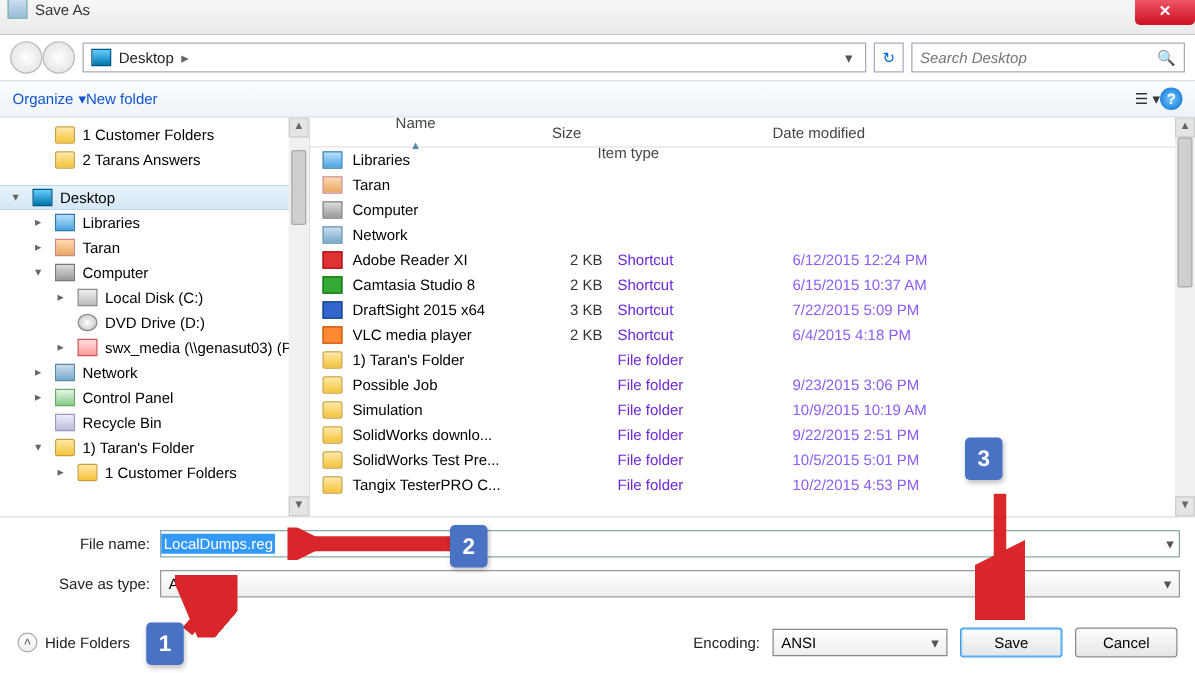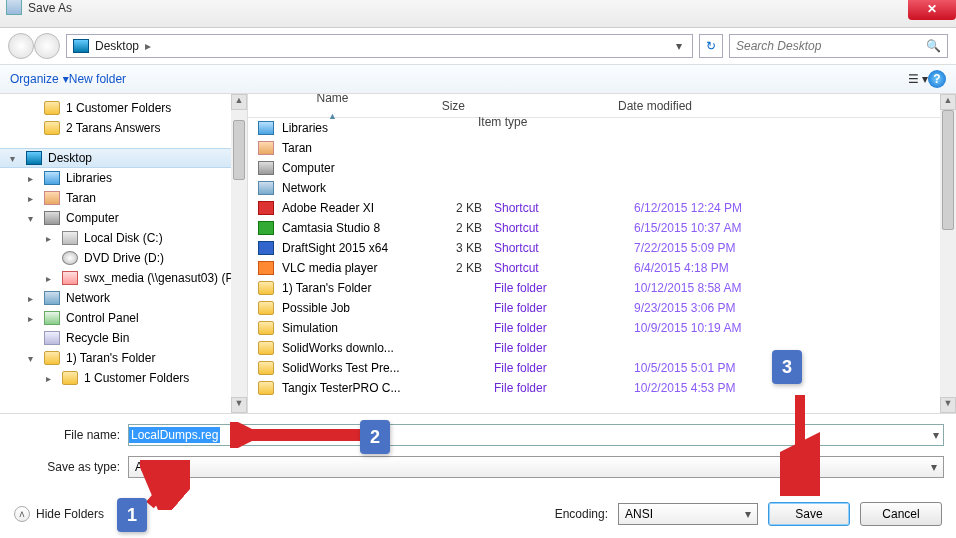--- a/index.html
+++ b/index.html
@@ -290,41 +290,41 @@
           <span class="r-name">VLC media player</span>
           <span class="r-size">2 KB</span>
           <span class="r-type">Shortcut</span>
           <span class="r-date">6/4/2015 4:18 PM</span>
         </div>
         <div class="row">
           <span class="ficon ic-folder"></span>
           <span class="r-name">1) Taran's Folder</span>
           <span class="r-size"></span>
           <span class="r-type">File folder</span>
-          <span class="r-date">10/12/2015 8:58 AM</span>
         </div>
         <div class="row">
           <span class="ficon ic-folder"></span>
           <span class="r-name">Possible Job</span>
           <span class="r-size"></span>
           <span class="r-type">File folder</span>
           <span class="r-date">9/23/2015 3:06 PM</span>
         </div>
         <div class="row">
           <span class="ficon ic-folder"></span>
           <span class="r-name">Simulation</span>
           <span class="r-size"></span>
           <span class="r-type">File folder</span>
           <span class="r-date">10/9/2015 10:19 AM</span>
         </div>
         <div class="row">
           <span class="ficon ic-folder"></span>
           <span class="r-name">SolidWorks downlo...</span>
           <span class="r-size"></span>
           <span class="r-type">File folder</span>
+          <span class="r-date">9/22/2015 2:51 PM</span>
         </div>
         <div class="row">
           <span class="ficon ic-folder"></span>
           <span class="r-name">SolidWorks Test Pre...</span>
           <span class="r-size"></span>
           <span class="r-type">File folder</span>
           <span class="r-date">10/5/2015 5:01 PM</span>
         </div>
         <div class="row">
           <span class="ficon ic-folder"></span>

